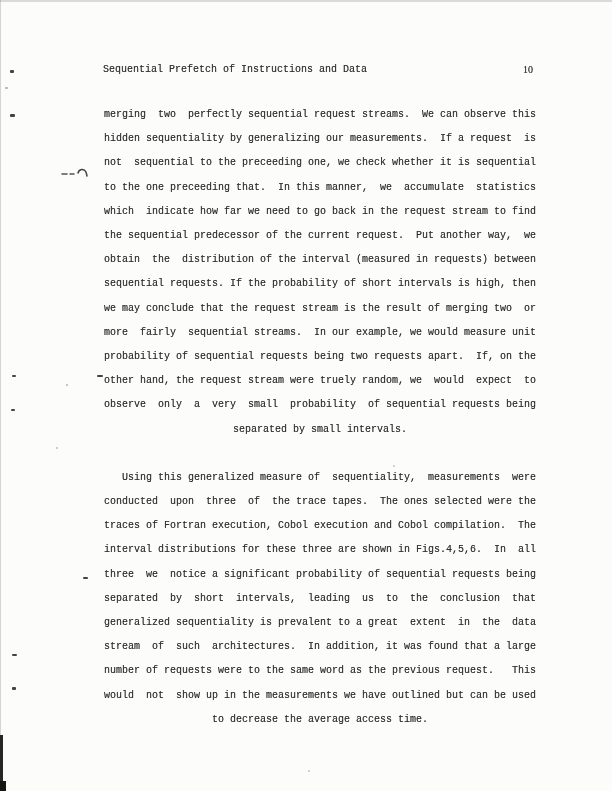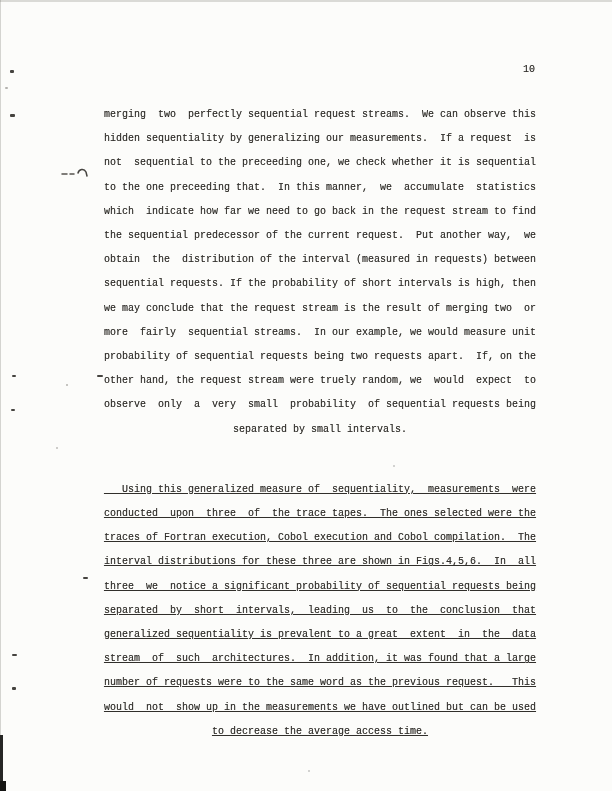--- a/index.html
+++ b/index.html
@@ -14,25 +14,25 @@
   }
   
   .ink {
     font-size: 10px;
     letter-spacing: 0;
     color: #312f2b;
     text-shadow: 0 0 0.6px rgba(49,47,43,0.55);
   }
   .header-row { position: absolute; top: 64px; left: 0; width: 612px; height: 16px; }
   .running-title { position: absolute; left: 103px; top: 0; white-space: pre; }
-  .page-number { position: absolute; left: 523px; top: 0; white-space: pre; }
+  .page-number { position: absolute; left: 523px; top: 0; white-space: pre; font-family: Liberation Serif, serif; }
 
   .body-text { position: absolute; left: 100px; top: 103px; width: 440px; text-align: center; }
   .para { white-space: pre; line-height: 24.2px; margin: 0; }
-  .para + .para { margin-top: 36px; text-decoration: underline; }
+  .para + .para { margin-top: 24px; }
 
   
   .edge-top   { position:absolute; left:0; top:0; width:612px; height:2px; background:rgba(140,140,134,0.30); }
   .edge-left  { position:absolute; left:0; top:0; width:1px; height:791px; background:rgba(120,120,114,0.30); }
   .edge-strip { position:absolute; left:0; top:735px; width:3px; height:56px; background:#262624; }
   .corner-blob{ position:absolute; left:0; top:781px; width:6px; height:10px; background:#151513; }
   .speck { position:absolute; background:#45433f; border-radius:1px; }
   .s1  { left:10px;  top:70px;  width:4px; height:3px; }
   .s2  { left:5px;   top:87px;  width:3px; height:2px; opacity:.4; }
   .s3  { left:10px;  top:114px; width:5px; height:3px; }
@@ -47,20 +47,21 @@
   .s12 { left:12px;  top:687px; width:4px; height:3px; }
   .s13 { left:308px; top:770px; width:2px; height:2px; opacity:.3; }
   .squiggle { position:absolute; left:60px; top:166px; }
 </style>
 </head>
 <body>
 
 <div class="page">
 
   <div class="header-row">
+    <span class="ink running-title">Sequential Prefetch of Instructions and Data</span>
     <span class="ink page-number">10</span>
   </div>
 
   <div class="body-text">
     <p class="ink para">merging  two  perfectly sequential request streams.  We can observe this
 hidden sequentiality by generalizing our measurements.  If a request  is
 not  sequential to the preceeding one, we check whether it is sequential
 to the one preceeding that.  In this manner,  we  accumulate  statistics
 which  indicate how far we need to go back in the request stream to find
 the sequential predecessor of the current request.  Put another way,  we

